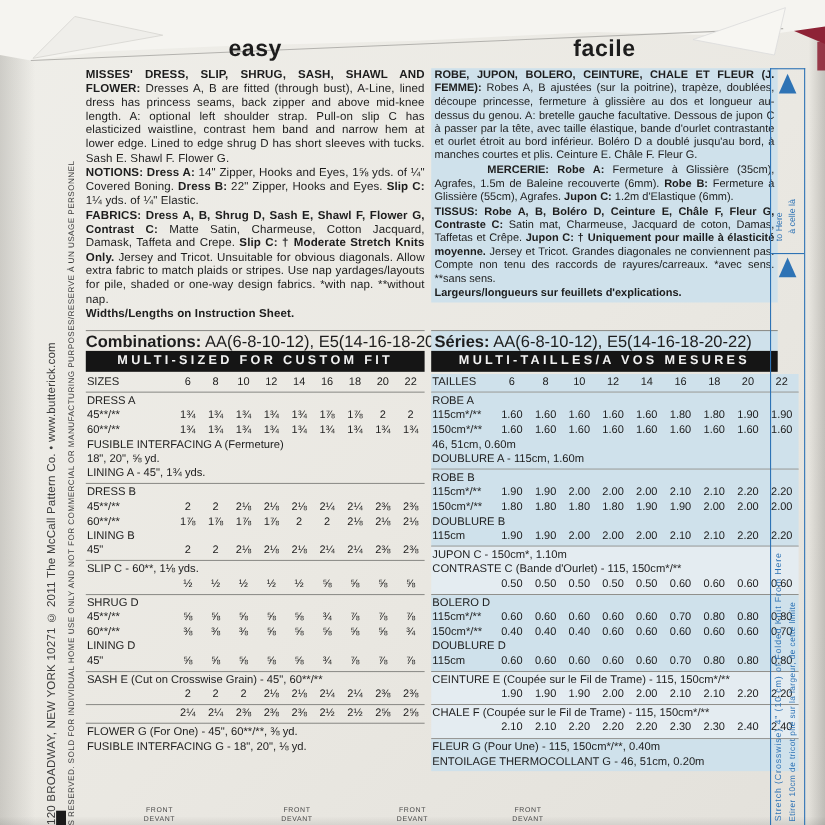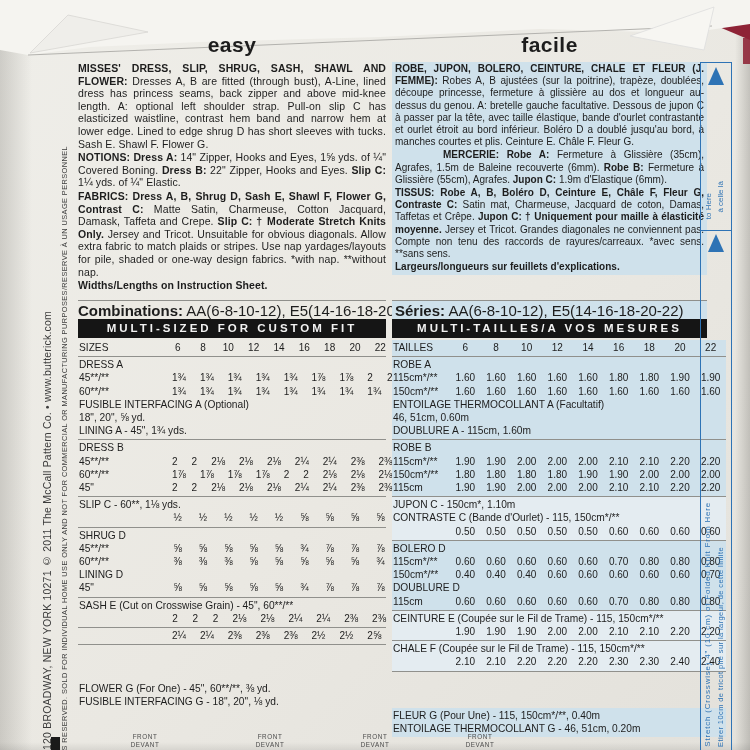--- a/index.html
+++ b/index.html
@@ -34,29 +34,29 @@
 
   .bar { position:absolute; top:319px; height:19px; background:#151515; color:#f2f2f2;
          font-weight:bold; font-size:11.5px; letter-spacing:3px; text-align:center; line-height:19px; }
   #bar-en { left:78px; width:308px; }
   #bar-fr { left:392px; width:315px; }
 
   .ptable { position:absolute; top:340px; font-size:10.2px; }
   #table-en { left:78px; width:308px; }
   #table-fr { left:392px; width:334px; }
   .tsec { border-bottom:1px solid #90908c; padding:1px 0 2px; }
-  .ptable .tsec:last-child { border-bottom:none;margin-top:36px; }
+  .ptable .tsec:last-child { border-bottom:none; }
   .tsec.header { border-bottom:1px solid #58585
 
 4; }
   .bg-blue  { background:#cfe1eb; }
   .bg-light { background:#e4ecf1; }
   .trow { line-height:13.2px; white-space:nowrap; }
   .trow.grid { display:grid; }
-  #table-en .trow.grid { grid-template-columns:80px repeat(9,1fr);gap:14px; }
+  #table-en .trow.grid { grid-template-columns:80px repeat(9,1fr); }
   #table-fr .trow.grid { grid-template-columns:58px repeat(9,1fr); }
   .trow .lab { text-align:left; padding-left:1px; }
   .trow .v { text-align:center; font-size:10px; }
   .trow.full { padding-left:1px; }
 
   .vert { position:absolute; writing-mode:vertical-rl; transform:rotate(180deg);
           white-space:nowrap; color:#3c3c3c; }
   #side-outer { left:41px; bottom:0; font-size:10.5px; letter-spacing:.2px; }
   #side-inner { left:60px; bottom:0; font-size:7.4px; letter-spacing:.4px; }
 
@@ -104,21 +104,21 @@
 
   <div class="paras" id="paras-en">
     <p class="para"><span style="font-weight: bold;">MISSES' DRESS, SLIP, SHRUG, SASH, SHAWL AND FLOWER:</span><span> Dresses A, B are fitted (through bust), A-Line, lined dress has princess seams, back zipper and above mid-knee length. A: optional left shoulder strap. Pull-on slip C has elasticized waistline, contrast hem band and narrow hem at lower edge. Lined to edge shrug D has short sleeves with tucks. Sash E. Shawl F. Flower G.</span></p>
     <p class="para"><span style="font-weight: bold;">NOTIONS: Dress A:</span><span> 14" Zipper, Hooks and Eyes, 1⅝ yds. of ¼" Covered Boning. </span><span style="font-weight: bold;">Dress B:</span><span> 22" Zipper, Hooks and Eyes. </span><span style="font-weight: bold;">Slip C:</span><span> 1¼ yds. of ¼" Elastic.</span></p>
     <p class="para"><span style="font-weight: bold;">FABRICS: Dress A, B, Shrug D, Sash E, Shawl F, Flower G, Contrast C:</span><span> Matte Satin, Charmeuse, Cotton Jacquard, Damask, Taffeta and Crepe. </span><span style="font-weight: bold;">Slip C: † Moderate Stretch Knits Only.</span><span> Jersey and Tricot. Unsuitable for obvious diagonals. Allow extra fabric to match plaids or stripes. Use nap yardages/layouts for pile, shaded or one-way design fabrics. *with nap. **without nap.</span></p>
     <p class="para"><span style="font-weight: bold;">Widths/Lengths on Instruction Sheet.</span></p>
   </div>
 
   <div class="paras" id="paras-fr">
     <p class="para"><span style="font-weight: bold;">ROBE, JUPON, BOLERO, CEINTURE, CHALE ET FLEUR (J. FEMME):</span><span> Robes A, B ajustées (sur la poitrine), trapèze, doublées, découpe princesse, fermeture à glissière au dos et longueur au-dessus du genou. A: bretelle gauche facultative. Dessous de jupon C à passer par la tête, avec taille élastique, bande d'ourlet contrastante et ourlet étroit au bord inférieur. Boléro D a doublé jusqu'au bord, à manches courtes et plis. Ceinture E. Châle F. Fleur G.</span></p>
-    <p class="para"><span style="font-weight: bold; padding-left: 48px;">MERCERIE: Robe A:</span><span> Fermeture à Glissière (35cm), Agrafes, 1.5m de Baleine recouverte (6mm). </span><span style="font-weight: bold;">Robe B:</span><span> Fermeture à Glissière (55cm), Agrafes. </span><span style="font-weight: bold;">Jupon C:</span><span> 1.9m d'Elastique (6mm).</span></p>
+    <p class="para"><span style="font-weight: bold; padding-left: 48px;">MERCERIE: Robe A:</span><span> Fermeture à Glissière (35cm), Agrafes, 1.5m de Baleine recouverte (6mm). </span><span style="font-weight: bold;">Robe B:</span><span> Fermeture à Glissière (55cm), Agrafes. </span><span style="font-weight: bold;">Jupon C:</span><span> 1.2m d'Elastique (6mm).</span></p>
     <p class="para"><span style="font-weight: bold;">TISSUS: Robe A, B, Boléro D, Ceinture E, Châle F, Fleur G, Contraste C:</span><span> Satin mat, Charmeuse, Jacquard de coton, Damas, Taffetas et Crêpe. </span><span style="font-weight: bold;">Jupon C: † Uniquement pour maille à élasticité moyenne.</span><span> Jersey et Tricot. Grandes diagonales ne conviennent pas. Compte non tenu des raccords de rayures/carreaux. *avec sens. **sans sens.</span></p>
     <p class="para"><span style="font-weight: bold; margin-top: 32px;">Largeurs/longueurs sur feuillets d'explications.</span></p>
   </div>
 
   <div class="combos" id="combos-en"><span style="font-weight: bold;">Combinations:</span><span> AA(6-8-10-12), E5(14-16-18-20-22)</span></div>
   <div class="combos" id="combos-fr"><span style="font-weight: bold;">Séries:</span><span> AA(6-8-10-12), E5(14-16-18-20-22)</span></div>
 
   <div class="bar" id="bar-en">MULTI-SIZED FOR CUSTOM FIT</div>
   <div class="bar" id="bar-fr">MULTI-TAILLES/A VOS MESURES</div>
 
@@ -156,21 +156,21 @@
           <span class="v">1¾</span>
           <span class="v">1¾</span>
           <span class="v">1¾</span>
           <span class="v">1¾</span>
           <span class="v">1¾</span>
           <span class="v">1¾</span>
           <span class="v">1¾</span>
           <span class="v">1¾</span>
           <span class="v">1¾</span>
         </div>
-        <div class="trow full">FUSIBLE INTERFACING A (Optional)</div>
+        <div class="trow full">FUSIBLE INTERFACING A (Fermeture)</div>
         <div class="trow full">18", 20", ⅝ yd.</div>
         <div class="trow full">LINING A - 45", 1¾ yds.</div>
       </div>
       <div class="tsec">
         <div class="trow full">DRESS B</div>
         <div class="trow grid">
           <span class="lab">45**/**</span>
           <span class="v">2</span>
           <span class="v">2</span>
           <span class="v">2⅛</span>
@@ -186,20 +186,21 @@
           <span class="v">1⅞</span>
           <span class="v">1⅞</span>
           <span class="v">1⅞</span>
           <span class="v">1⅞</span>
           <span class="v">2</span>
           <span class="v">2</span>
           <span class="v">2⅛</span>
           <span class="v">2⅛</span>
           <span class="v">2⅛</span>
         </div>
+        <div class="trow full">LINING B</div>
         <div class="trow grid">
           <span class="lab">45"</span>
           <span class="v">2</span>
           <span class="v">2</span>
           <span class="v">2⅛</span>
           <span class="v">2⅛</span>
           <span class="v">2⅛</span>
           <span class="v">2¼</span>
           <span class="v">2¼</span>
           <span class="v">2⅜</span>
@@ -329,21 +330,20 @@
           <span class="v">1.60</span>
           <span class="v">1.60</span>
           <span class="v">1.60</span>
           <span class="v">1.60</span>
           <span class="v">1.60</span>
           <span class="v">1.60</span>
           <span class="v">1.60</span>
           <span class="v">1.60</span>
           <span class="v">1.60</span>
         </div>
-        <div class="trow full">ENTOILAGE THERMOCOLLANT A (Facultatif)</div>
         <div class="trow full">46, 51cm, 0.60m</div>
         <div class="trow full">DOUBLURE A - 115cm, 1.60m</div>
       </div>
       <div class="tsec bg-blue">
         <div class="trow full">ROBE B</div>
         <div class="trow grid">
           <span class="lab">115cm*/**</span>
           <span class="v">1.90</span>
           <span class="v">1.90</span>
           <span class="v">2.00</span>
@@ -359,20 +359,21 @@
           <span class="v">1.80</span>
           <span class="v">1.80</span>
           <span class="v">1.80</span>
           <span class="v">1.80</span>
           <span class="v">1.90</span>
           <span class="v">1.90</span>
           <span class="v">2.00</span>
           <span class="v">2.00</span>
           <span class="v">2.00</span>
         </div>
+        <div class="trow full">DOUBLURE B</div>
         <div class="trow grid">
           <span class="lab">115cm</span>
           <span class="v">1.90</span>
           <span class="v">1.90</span>
           <span class="v">2.00</span>
           <span class="v">2.00</span>
           <span class="v">2.00</span>
           <span class="v">2.10</span>
           <span class="v">2.10</span>
           <span class="v">2.20</span>

